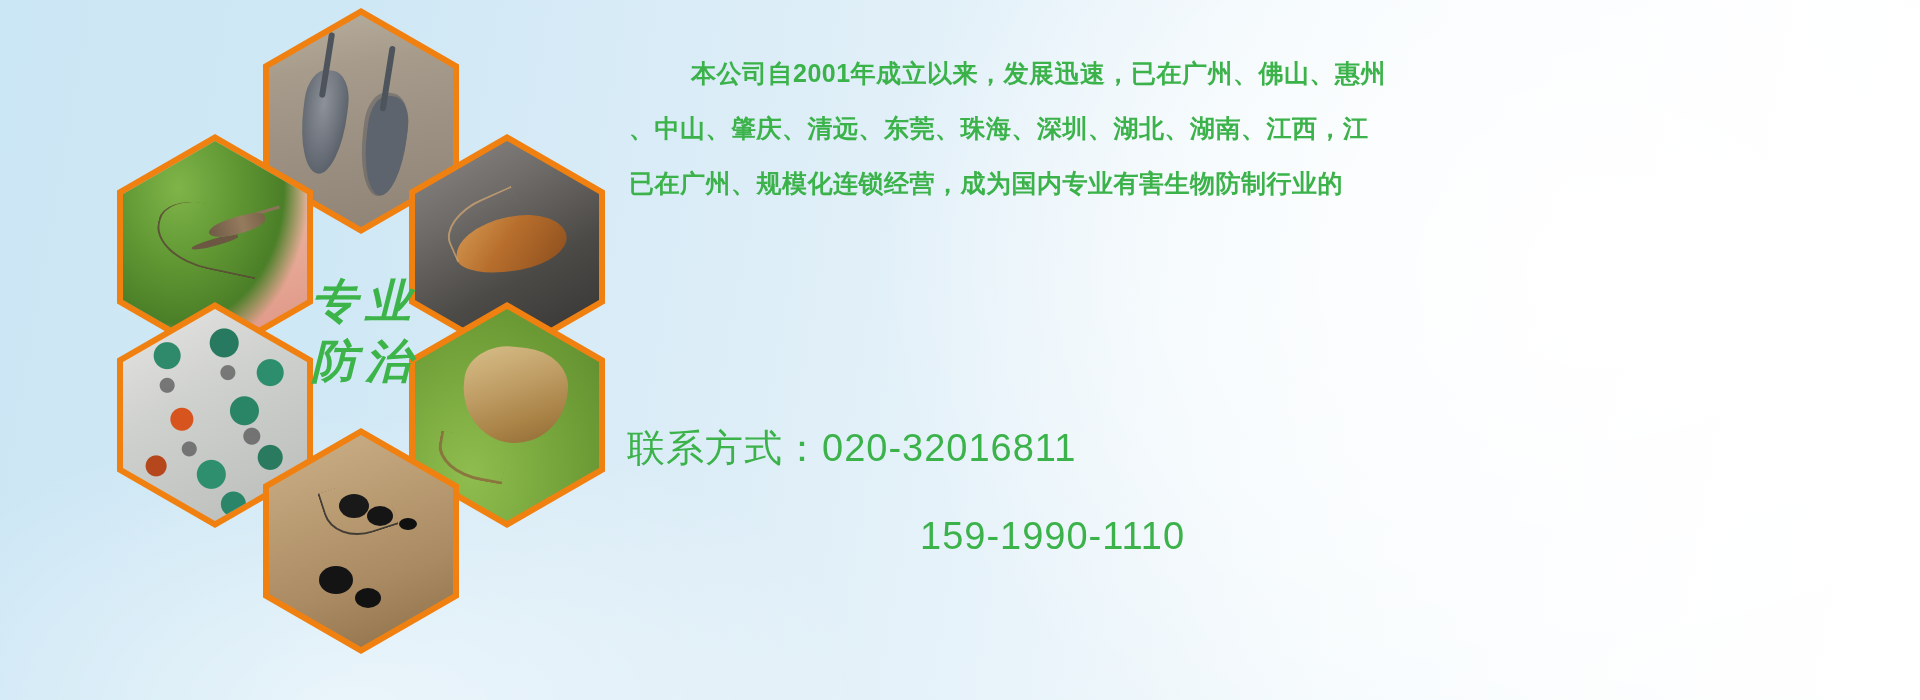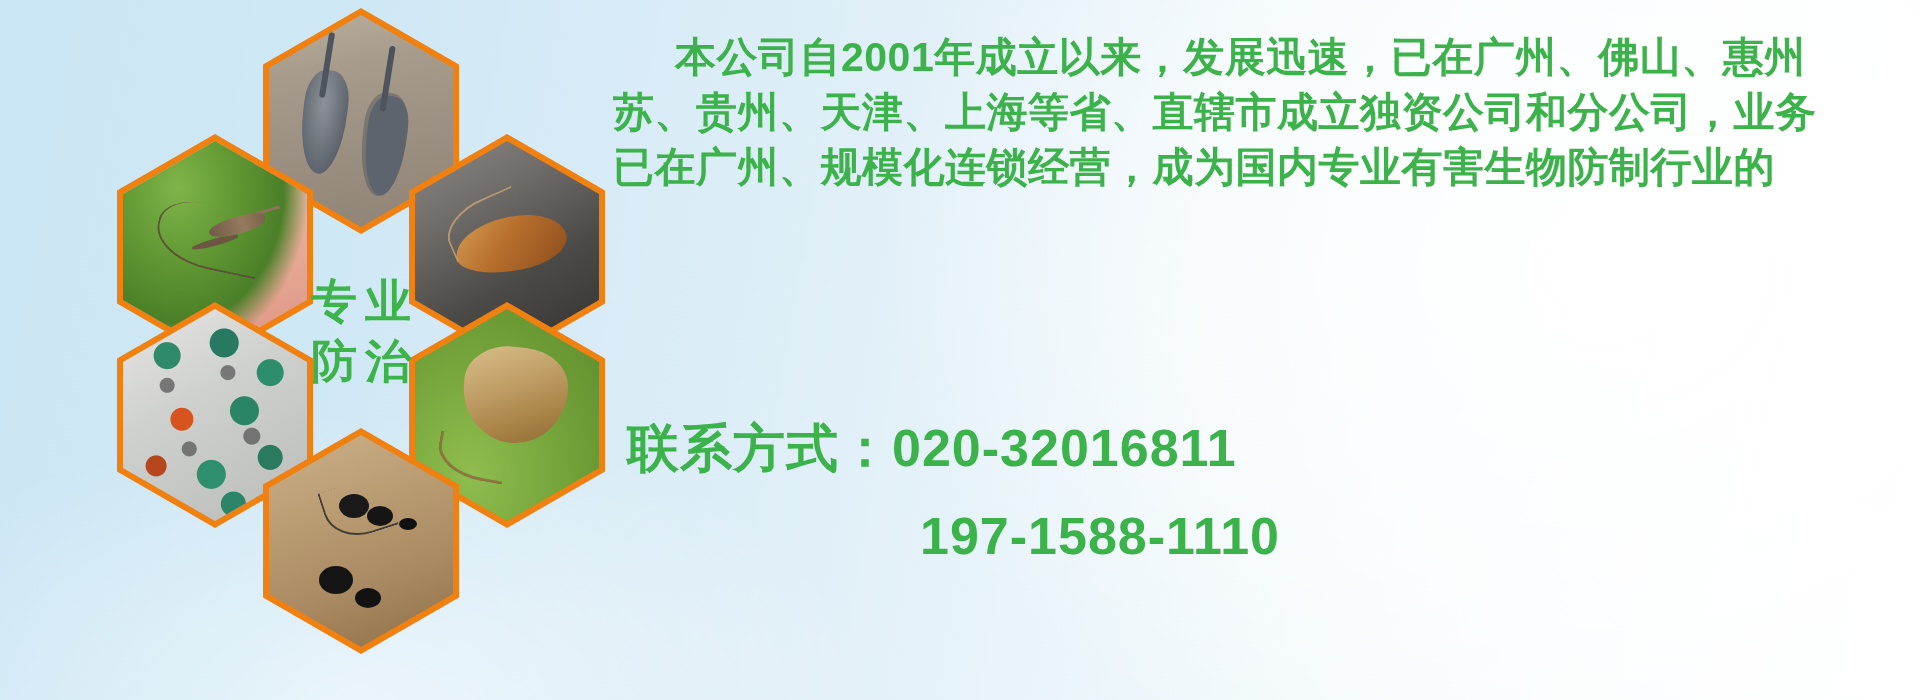--- a/index.html
+++ b/index.html
@@ -41,20 +41,21 @@
     pointer-events: none;
   }
 
   
   #honeycomb {
     position: absolute;
     left: 95px;
     top: 6px;
     width: 500px;
     height: 580px;
+    font-style: italic;
   }
   .hex {
     position: absolute;
     width: 196px;
     height: 226px;
     -webkit-clip-path: polygon(50% 0%, 100% 25%, 100% 75%, 50% 100%, 0% 75%, 0% 25%);
     clip-path: polygon(50% 0%, 100% 25%, 100% 75%, 50% 100%, 0% 75%, 0% 25%);
     background: #f08010;
   }
   .hex .inner {
@@ -256,39 +257,39 @@
 
   
   #copy {
     position: absolute;
     left: 613px;
     top: 30px;
     width: 1260px;
   }
   #intro {
     color: #3bb24a;
-    font-size: 41px;
+    font-size: 25px;
     font-weight: bold;
     line-height: 55px;
     letter-spacing: 0.5px;
-    margin: 0;
+    margin: 16px;
   }
   #intro .ln { display: block; white-space: pre; }
   #intro .ln-first { text-indent: 62px; }
 
   #contact {
     position: absolute;
     left: 627px;
     top: 404px;
     width: 1260px;
     color: #3bb24a;
   }
   .contact-line {
-    font-size: 52px;
-    font-weight: bold;
+    font-size: 38px;
+    font-weight: normal;
     line-height: 88px;
     letter-spacing: 1px;
     white-space: pre;
   }
   .contact-line-2 { text-indent: 293px; }
 </style>
 </head>
 <body>
 
 <div id="banner">
@@ -339,23 +340,23 @@
         <span>专业</span>
         <span>防治</span>
       </div>
     </div>
 
   </div>
 
   <div id="copy">
     <p id="intro">
       <span class="ln ln-first">本公司自2001年成立以来，发展迅速，已在广州、佛山、惠州</span>
-      <span class="ln">苏、贵州、天津、上海等省、直辖市成立独资公司和分公司，业务</span>
+      <span class="ln">、中山、肇庆、清远、东莞、珠海、深圳、湖北、湖南、江西，江</span>
       <span class="ln">已在广州、规模化连锁经营，成为国内专业有害生物防制行业的</span>
     </p>
   </div>
 
   <div id="contact">
     <div class="contact-line contact-line-1">联系方式：020-32016811</div>
-    <div class="contact-line contact-line-2">197-1588-1110</div>
+    <div class="contact-line contact-line-2">159-1990-1110</div>
   </div>
 
 </div>
 
 </body></html>

